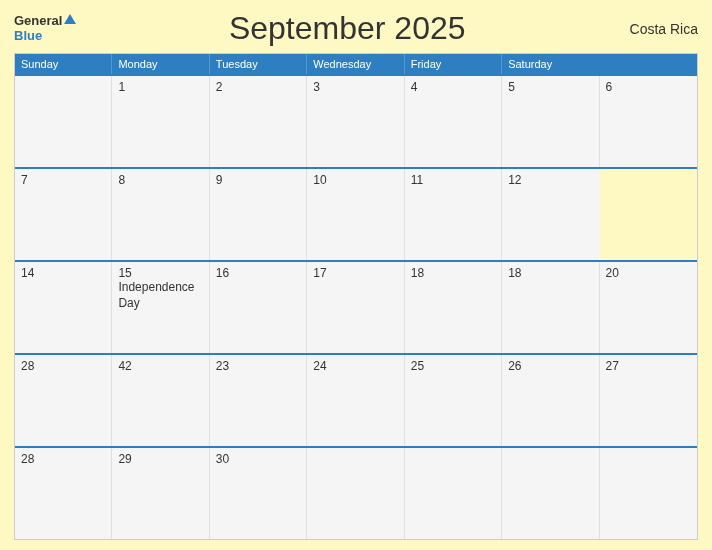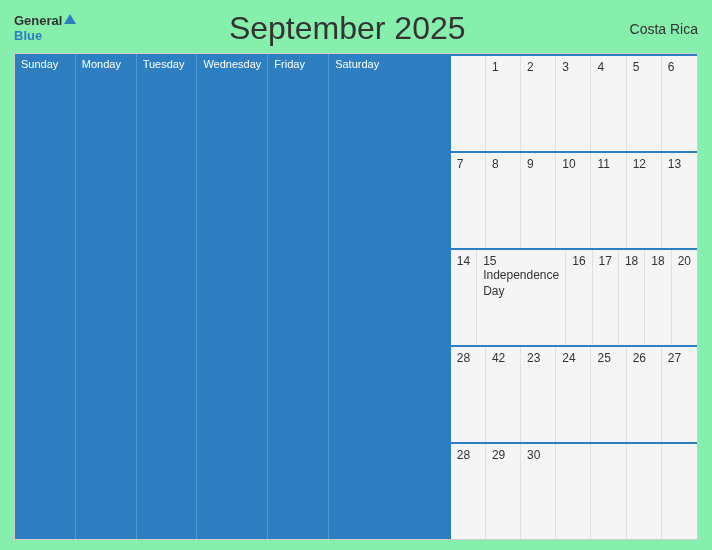--- a/index.html
+++ b/index.html
@@ -6,21 +6,21 @@
     body {
       width: 712px;
       height: 550px;
       background: #fff;
       font-family: Arial, sans-serif;
       overflow: hidden;
     }
     .page {
       width: 712px;
       height: 550px;
-      background: #86efac;
+      background: #fef9c3;
       padding: 10px 14px 10px 14px;
       display: flex;
       flex-direction: column;
     }
     
     .header {
       display: flex;
       align-items: center;
       justify-content: space-between;
       margin-bottom: 6px;
@@ -67,21 +67,21 @@
     .country {
       font-size: 14px;
       color: #333;
       text-align: right;
       min-width: 80px;
     }
     
     .calendar {
       flex: 1;
       display: flex;
-      flex-direction: row;
+      flex-direction: column;
       border: 1px solid #ccc;
     }
     .day-headers {
       display: grid;
       grid-template-columns: repeat(7, 1fr);
       background: #2e7fc1;
     }
     .day-header {
       color: #fff;
       font-size: 11px;
@@ -194,23 +194,20 @@
           </div>
         <div class="day-cell">
             <span class="day-number">10</span>
           </div>
         <div class="day-cell">
             <span class="day-number">11</span>
           </div>
         <div class="day-cell">
             <span class="day-number">12</span>
           </div>
-        <div class="day-cell">
-            <span class="day-number">13</span>
-          </div>
       </div>
 
       <div class="week-row">
         <div class="day-cell">
             <span class="day-number">14</span>
           </div>
         <div class="day-cell">
           <span class="day-number">15</span>
           <span class="day-event">Independence Day</span>
         </div>

